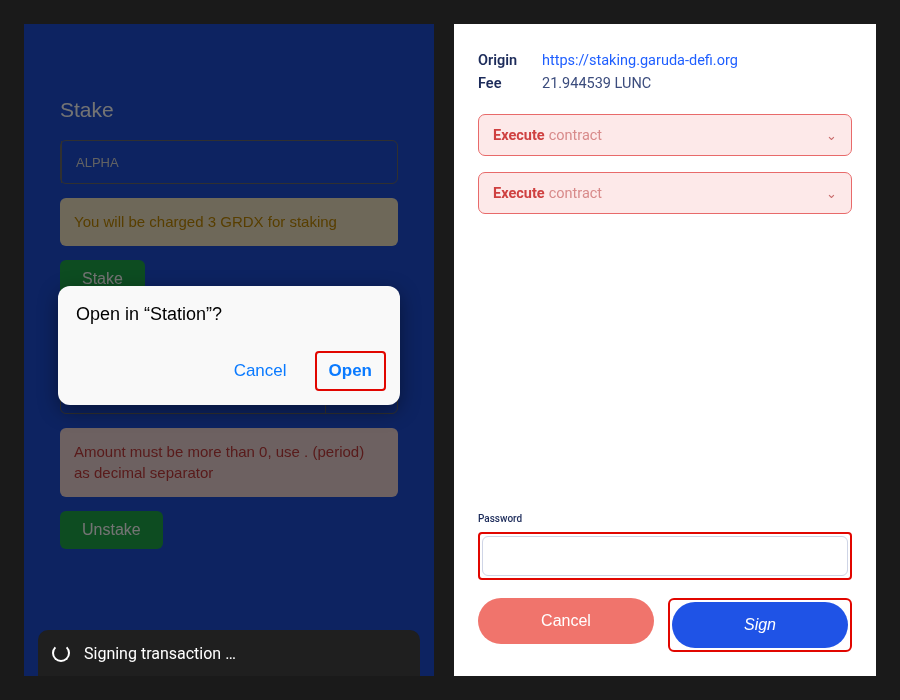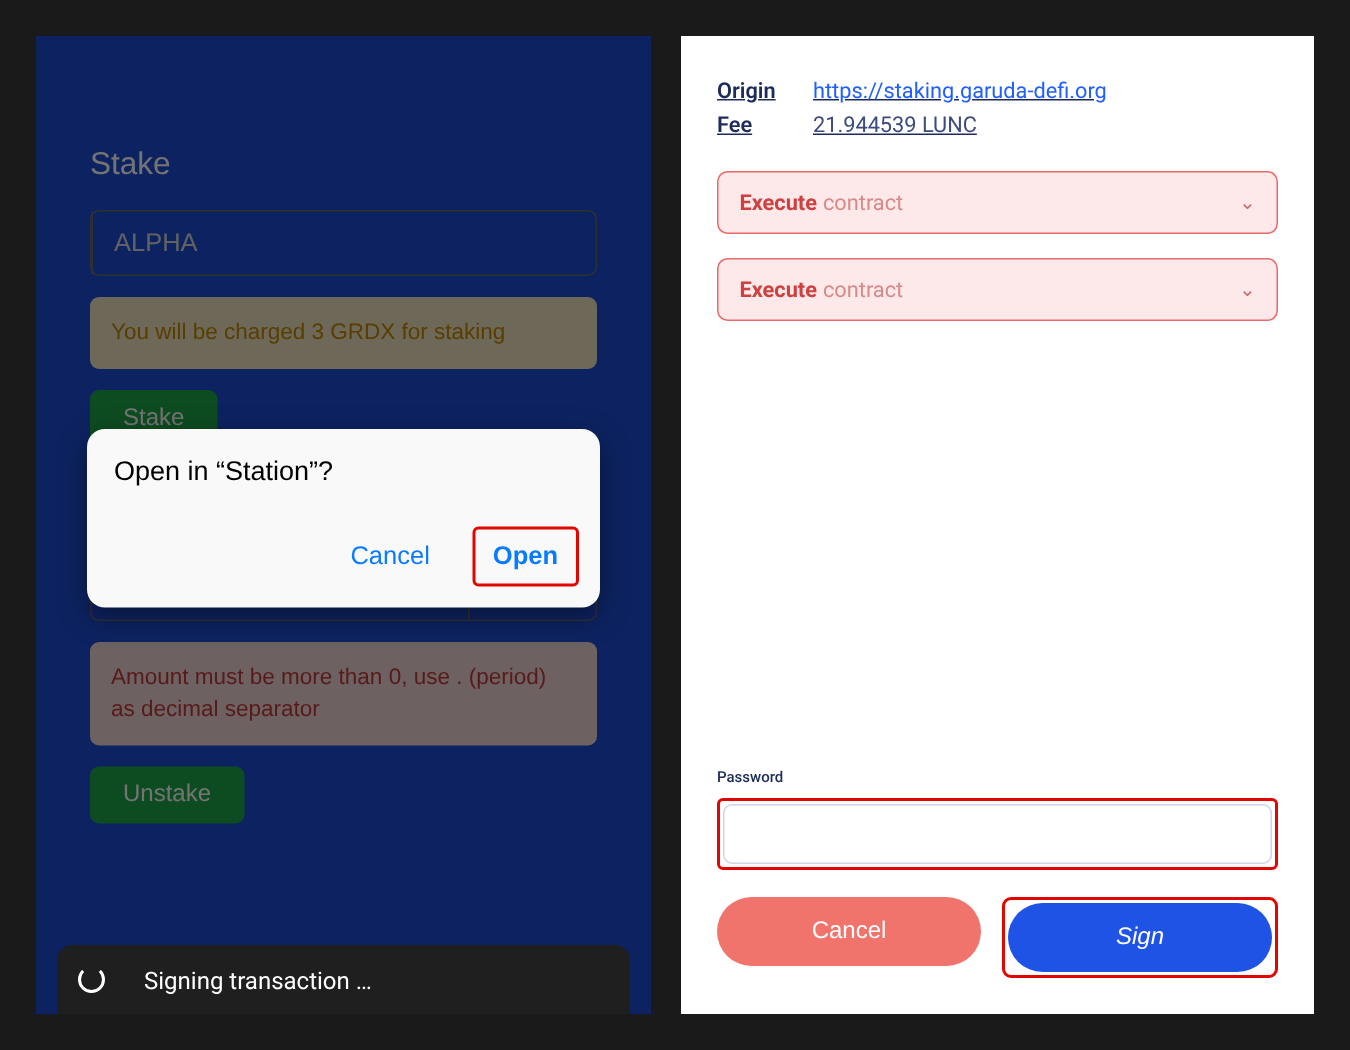--- a/index.html
+++ b/index.html
@@ -52,21 +52,21 @@
     background: transparent;
     border: none;
     color: #d9d9d9;
     font-size: 17px;
     padding: 0 14px;
     outline: none;
   }
   .amount-input::placeholder { color: #8f8f8f; }
   .amount-unit {
     color: #d9d9d9;
-    font-size: 17px;
+    font-size: 13px;
     display: flex;
     align-items: center;
     padding: 0 14px;
     border-left: 1px solid #6b6b6b;
   }
   .notice {
     border-radius: 6px;
     padding: 14px;
     font-size: 15px;
     margin-bottom: 14px;
@@ -87,21 +87,21 @@
   .signing-bar {
     position: absolute;
     bottom: 0;
     left: 14px;
     right: 14px;
     height: 46px;
     background: #1f1f1f;
     border-radius: 10px 10px 0 0;
     display: flex;
     align-items: center;
-    gap: 26px;
+    gap: 14px;
     padding: 0 14px;
     color: #fff;
     font-size: 16px;
     z-index: 6;
   }
   .spinner {
     width: 18px;
     height: 18px;
     border: 2.5px solid #fff;
     border-top-color: transparent;
@@ -148,21 +148,21 @@
     flex: 1;
     height: 652px;
     background: #fff;
     position: relative;
     padding: 28px 24px 24px;
     display: flex;
     flex-direction: column;
     font-size: 14.5px;
     color: #1c2b5a;
   }
-  .meta-row { display: flex; margin-bottom: 6px; text-decoration: underline; }
+  .meta-row { display: flex; margin-bottom: 6px; }
   .meta-label { width: 64px; font-weight: 600; color: #1c2b5a; }
   .meta-val.link { color: #1f5fff; }
   .meta-val { color: #3b4c7d; }
   .exec-card {
     margin-top: 16px;
     border: 1px solid #e86a6a;
     background: #fde9e9;
     border-radius: 7px;
     height: 42px;
     display: flex;

